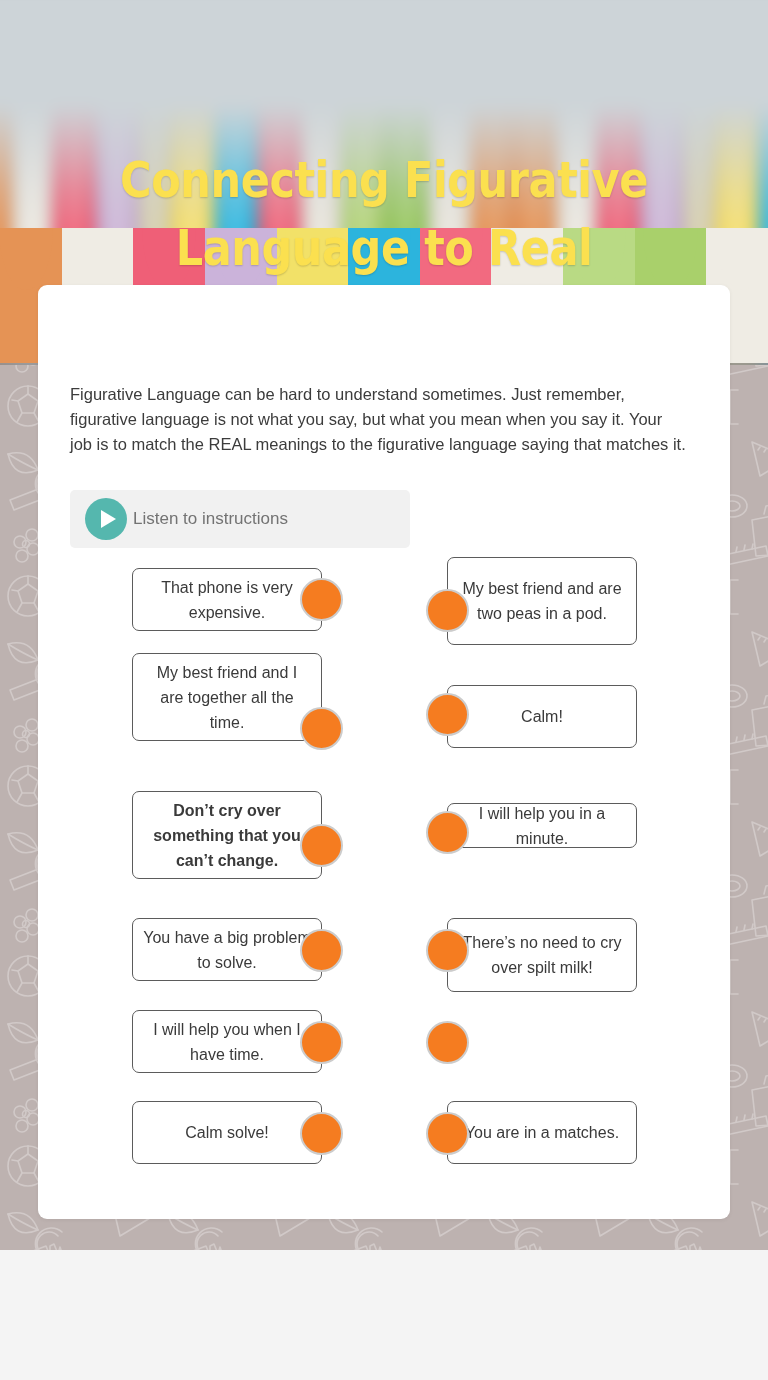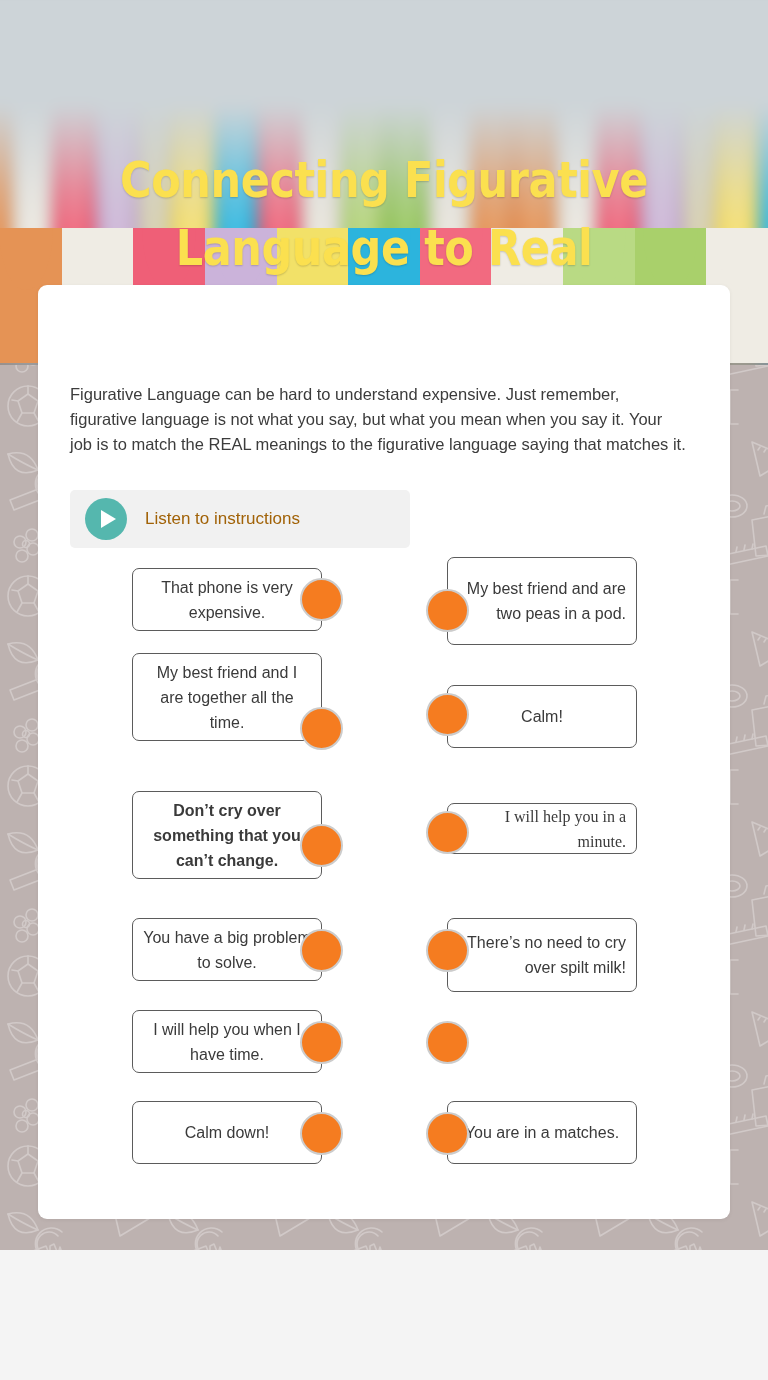--- a/index.html
+++ b/index.html
@@ -165,22 +165,22 @@
     flex: 0 0 auto;
   }
   .play-tri {
     width: 0; height: 0;
     border-left: 15px solid #ffffff;
     border-top: 9.5px solid transparent;
     border-bottom: 9.5px solid transparent;
     margin-left: 4px;
   }
   .listen-label {
-    margin-left: 18px;
-    color: #a16207;
+    margin-left: 6px;
+    color: #737373;
     font-size: 17px;
   }
 
   
   .board {
     position: absolute;
     left: 0;
     top: 0;
     width: 692px;
     height: 934px;
@@ -198,21 +198,21 @@
     text-align: center;
     color: #3a3a3a;
     font-size: 16px;
     line-height: 25px;
     padding: 19px 10px;
     pointer-events: auto;
     cursor: pointer;
     width: 190px;
   }
   .mcard.left  { left: 94px; }
-  .mcard.right { left: 409px; text-align: right; }
+  .mcard.right { left: 409px; }
 
   .dot {
     position: absolute;
     width: 43px; height: 43px;
     border-radius: 50%;
     background: #f57c20;
     border: 2px solid #cccccc;
     pointer-events: auto;
     cursor: pointer;
     z-index: 3;
@@ -286,21 +286,21 @@
       <div class="tip" style="background:#efece4"></div>
       <div class="tip" style="background:#b9da84"></div>
       <div class="tip" style="background:#a9d06b"></div>
       <div class="tip" style="background:#efece4"></div>
     </div>
     <h1 class="hero-title">Connecting Figurative Language to Real Meanings</h1>
   </div>
 
   <div class="content-card">
 
-    <p class="intro">Figurative Language can be hard to understand expensive. Just remember, figurative language is not what you say, but what you mean when you say it. Your job is to match the REAL meanings to the figurative language saying that matches it.</p>
+    <p class="intro">Figurative Language can be hard to understand sometimes. Just remember, figurative language is not what you say, but what you mean when you say it. Your job is to match the REAL meanings to the figurative language saying that matches it.</p>
 
     <div class="listen-btn">
       <span class="play-circle">
         <span class="play-tri"></span>
       </span>
       <span class="listen-label">Listen to instructions</span>
     </div>
 
     <div class="board">
 
@@ -312,35 +312,35 @@
 
       <div class="mcard left" style="top:368px;height:88px;">My best friend and I are together all the time.</div>
       <div class="dot" style="left:262px;top:422px;"></div>
 
       <div class="mcard right" style="top:400px;height:63px;">Calm!</div>
       <div class="dot" style="left:388px;top:408px;"></div>
 
       <div class="mcard left" style="top:506px;height:88px;font-weight:bold;">Don’t cry over something that you can’t change.</div>
       <div class="dot" style="left:262px;top:539px;"></div>
 
-      <div class="mcard right" style="top:518px;height:51px;font-family:Liberation Serif, serif;">I will help you in a minute.</div>
+      <div class="mcard right" style="top:518px;height:45px;">I will help you in a minute.</div>
       <div class="dot" style="left:388px;top:526px;"></div>
 
       <div class="mcard left" style="top:633px;height:63px;">You have a big problem to solve.</div>
       <div class="dot" style="left:262px;top:644px;"></div>
 
       <div class="mcard right" style="top:633px;height:74px;">There’s no need to cry over spilt milk!</div>
       <div class="dot" style="left:388px;top:644px;"></div>
 
       <div class="mcard left" style="top:725px;height:63px;">I will help you when I have time.</div>
       <div class="dot" style="left:262px;top:736px;"></div>
 
       <div class="dot" style="left:388px;top:736px;"></div>
 
-      <div class="mcard left" style="top:816px;height:63px;">Calm down!</div>
+      <div class="mcard left" style="top:816px;height:63px;">Calm solve!</div>
       <div class="dot" style="left:262px;top:827px;"></div>
 
       <div class="mcard right" style="top:816px;height:63px;">You are in a matches.</div>
       <div class="dot" style="left:388px;top:827px;"></div>
 
     </div>
   </div>
 
 </div>
 

